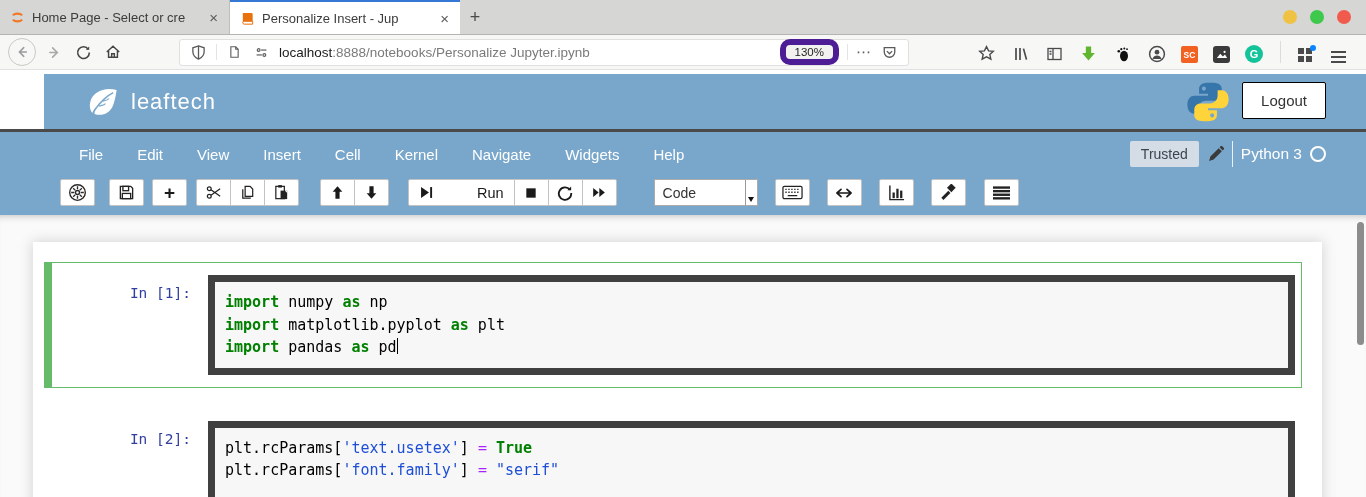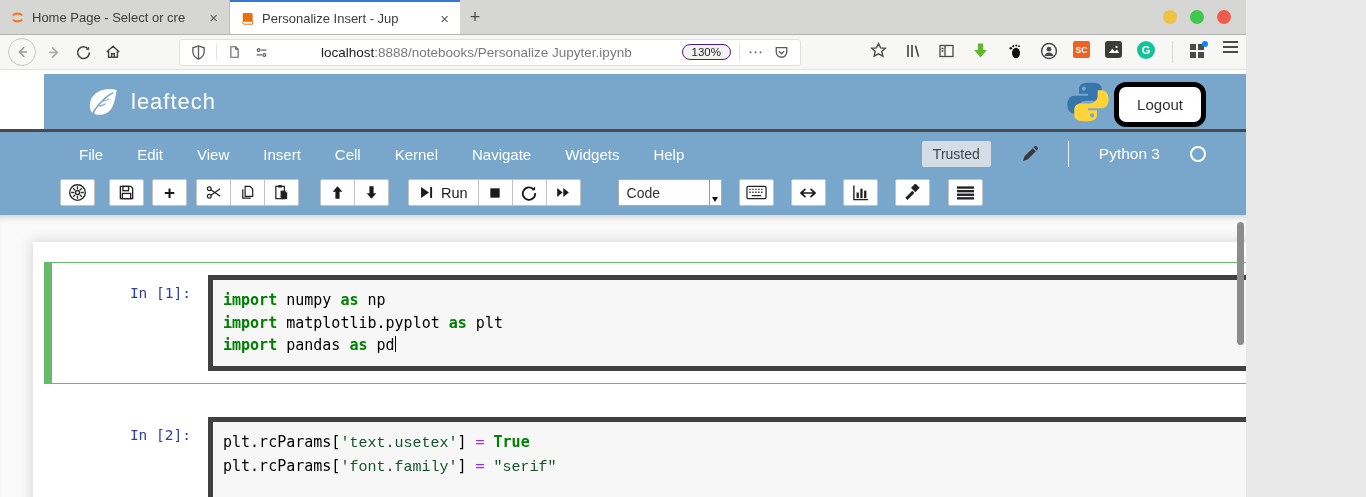--- a/index.html
+++ b/index.html
@@ -1,42 +1,42 @@
 <!DOCTYPE html>
 <html><head>
 <meta charset="utf-8">
 <style>
   html,body{margin:0;padding:0;background:#e9e9e9;}
-  .screen{position:relative;width:1246px;height:497px;overflow:hidden;background:#fff;
+  .screen{position:relative;width:1366px;height:497px;overflow:hidden;background:#fff;
           font-family:"Liberation Sans",sans-serif;-webkit-font-smoothing:antialiased;}
 
   
   .tabstrip{height:35px;background:#d6d6d4;display:flex;align-items:stretch;border-bottom:1px solid #b4b4b2;box-sizing:border-box;}
   .tab{width:230px;display:flex;align-items:center;gap:7px;padding:0 8px 0 10px;font-size:13px;color:#3c3c3c;box-sizing:border-box;cursor:default;}
   .tab.inactive{background:#d6d6d4;border-right:1px solid #bdbdbb;}
   .tab.active{background:#fff;border-top:2px solid #3577d4;padding-top:0;}
   .tab-title{flex:1;white-space:nowrap;overflow:hidden;}
   .tab-close{font-size:15px;color:#5c5c5c;padding:0 3px;line-height:1;}
   .newtab{width:30px;display:flex;align-items:center;justify-content:center;font-size:18px;color:#4a4a4a;}
   .win-dots{margin-left:auto;display:flex;align-items:center;gap:13px;padding-right:15px;}
   .win-dot{width:14px;height:14px;border-radius:50%;}
 
   
   .navbar{height:35px;background:#f7f7f6;display:flex;align-items:center;padding:0 8px;box-sizing:border-box;border-bottom:1px solid #e2e2e0;}
   .navbtn{width:29px;height:29px;display:flex;align-items:center;justify-content:center;flex:0 0 auto;}
   .navbtn.back{border:1.5px solid #c9c9c7;border-radius:50%;width:26px;height:26px;margin-right:4px;}
   .urlbar{margin-left:52px;width:730px;height:27px;background:#fff;border:1px solid #e0e0de;border-radius:3px;
           display:flex;align-items:center;padding:0 9px;box-sizing:border-box;gap:8px;}
   .urlbar .sep{width:1px;height:16px;background:#e4e4e2;}
-  .url-text{font-size:13.5px;white-space:nowrap;overflow:hidden;flex:1;text-align:center;}
+  .url-text{font-size:13.5px;white-space:nowrap;overflow:hidden;flex:1;}
   .url-host{color:#1b1b1b;}
   .url-path{color:#7a7a7a;}
-  .zoom-pill{border:1px solid #4c1d95;border-radius:10px;padding:1px 9px;font-size:11.5px;color:#1f1f1f;background:#f2f2f0;}
+  .zoom-pill{border:6px solid #4c1d95;border-radius:10px;padding:1px 9px;font-size:11.5px;color:#1f1f1f;background:#f2f2f0;}
   .dots3{font-size:15px;color:#5a5a5a;letter-spacing:1px;}
-  .ff-icons{margin-left:68px;display:flex;align-items:flex-start;gap:15px;}
+  .ff-icons{margin-left:68px;display:flex;align-items:flex-end;gap:15px;}
   .ff-ico{width:19px;height:19px;display:flex;align-items:center;justify-content:center;}
   .ff-sep{width:1px;height:22px;background:#dcdcda;margin:0 2px;}
   .badge-sc{width:17px;height:17px;border-radius:2px;background:#f06122;color:#fff;font-weight:bold;font-size:8.5px;display:flex;align-items:center;justify-content:center;}
   .badge-gr{width:18px;height:18px;border-radius:50%;background:#15c39a;color:#fff;font-weight:bold;font-size:11px;display:flex;align-items:center;justify-content:center;}
   .shot-ico{width:17px;height:17px;border-radius:3px;background:#3b3b3b;display:flex;align-items:center;justify-content:center;}
   .hamburger{display:flex;flex-direction:column;gap:3px;}
   .hamburger span{width:15px;height:2px;background:#4a4a4a;display:block;}
   .ext-grid{position:relative;width:18px;height:18px;}
   .ext-grid i{position:absolute;width:6px;height:6px;background:#4a4a4a;}
   .ext-dot{position:absolute;width:6px;height:6px;border-radius:50%;background:#0a84ff;right:0;top:0;}
@@ -44,41 +44,41 @@
   
   .white-gap{height:4px;background:#fff;}
   .jheader{position:relative;height:55px;background:#79a7cb;display:flex;align-items:center;color:#fff;padding:0 40px;box-sizing:border-box;margin-left:44px;}
   .brand{display:flex;align-items:center;gap:9px;}
   .brand-name{font-size:22px;font-weight:300;letter-spacing:1px;color:#fff;}
   .title-block{position:absolute;left:258px;top:0;height:55px;display:flex;align-items:center;}
   .nb-title{font-size:23px;color:#fff;}
   .nb-checkpoint{font-size:15.5px;font-weight:300;margin-left:10px;}
   .nb-autosaved{font-size:14.5px;font-weight:300;margin-left:12px;}
   .py-logo{position:absolute;right:136px;top:6px;}
-  .logout-btn{position:absolute;right:40px;top:8px;background:#fff;border:5px solid #000000;border-radius:12px;
+  .logout-btn{position:absolute;right:40px;top:8px;background:#fff;border:1px solid #000000;border-radius:2px;
               color:#333;font-size:15px;padding:9px 18px;text-align:center;}
   .dark-divider{height:3px;background:#4a4a4a;}
 
   
   .jmenu{height:44px;background:#79a7cb;display:flex;align-items:center;padding:0 40px;box-sizing:border-box;}
   .menu-items{display:flex;align-items:center;margin-left:22px;}
   .menu-item{color:#fff;font-size:15px;padding:0 17px;}
-  .jmenu-right{margin-left:auto;display:flex;align-items:center;gap:30px;}
+  .jmenu-right{margin-left:auto;display:flex;align-items:center;gap:8px;}
   .trusted{background:#d4dde5;color:#3a4550;font-size:14px;padding:5px 11px;border-radius:2px;}
   .menu-vsep{width:1px;height:26px;background:rgba(255,255,255,.85);}
   .kernel-name{color:#fff;font-size:15.5px;}
   .kernel-ind{width:12px;height:12px;border:2px solid #fff;border-radius:50%;}
 
   
   .jtoolbar{height:39px;background:#79a7cb;display:flex;align-items:center;padding:0 0 6px 60px;box-sizing:border-box;}
   .tbtn{height:27px;min-width:35px;box-sizing:border-box;background:#fff;border:1px solid #c3c3c3;border-radius:2px;
         display:flex;align-items:center;justify-content:center;color:#1a1a1a;padding:0 6px;}
   .tgroup{display:flex;}
   .tgroup .tbtn{border-radius:0;margin-left:-1px;}
-  .tgroup .tbtn:first-child{border-radius:2px 0 0 2px;margin-left:0;}
+  .tgroup .tbtn:first-child{border-radius:2px 0 0 2px;margin-left:0;gap:36px;}
   .tgroup .tbtn:last-child{border-radius:0 2px 2px 0;}
   .run-label{font-size:14.5px;margin-left:7px;}
   .plus-glyph{font-size:19px;font-weight:bold;line-height:1;}
   .cellsel{width:104px;height:27px;box-sizing:border-box;background:#fff;border:1px solid #ababab;display:flex;align-items:center;
            font-size:14px;color:#333;padding-left:8px;position:relative;}
   .cellsel .sel-strip{position:absolute;right:0;top:0;bottom:0;width:11px;border-left:1px solid #9a9a9a;display:flex;align-items:flex-end;justify-content:center;background:#fff;}
   .sel-arrow{width:0;height:0;border-left:3.5px solid transparent;border-right:3.5px solid transparent;border-top:5px solid #111;margin-bottom:3px;}
   .mr14{margin-right:14px;} .mr8{margin-right:8px;} .mr9{margin-right:9px;} .mr21{margin-right:21px;}
   .mr19{margin-right:19px;} .mr37{margin-right:37px;} .mr17{margin-right:17px;} .mr18{margin-right:18px;}
 
@@ -86,25 +86,25 @@
   .page{position:absolute;top:215px;left:0;right:0;bottom:0;background:#fafafa;box-shadow:inset 0 7px 8px -7px rgba(0,0,0,.28);}
   .nbcontainer{position:absolute;left:33px;top:27px;width:1289px;height:320px;background:#fff;
                box-shadow:0 0 12px 1px rgba(87,87,87,.22);padding-top:20px;box-sizing:border-box;}
   .cell{display:flex;margin:0 20px 20px 11px;}
   .selbar{width:7px;background:transparent;flex:0 0 auto;}
   .cell.selected .selbar{background:#66bb6a;}
   .cellbox{flex:1;border:1px solid transparent;padding:12px 6px;display:flex;box-sizing:border-box;}
   .cell.selected .cellbox{border-color:#66bb6a;}
   .prompt{width:150px;flex:0 0 auto;text-align:right;padding:10px 17px 0 0;box-sizing:border-box;
           font-family:"DejaVu Sans Mono",monospace;font-size:14.5px;color:#303f9f;}
-  .inputarea{flex:1;background:#f7f7f7;border:5px solid #404040;padding:9px 10px;box-sizing:border-box;}
+  .inputarea{flex:1;background:#f7f7f7;border:7px solid #404040;padding:9px 10px;box-sizing:border-box;}
   .cell:last-child .inputarea{min-height:155px;}
   .codeline{font-family:"DejaVu Sans Mono",monospace;font-size:15px;line-height:22.5px;color:#000;white-space:pre;}
   .tok-k{color:#008000;font-weight:bold;}
-  .tok-s{color:#14532d;font-family:Liberation Mono, monospace;}
+  .tok-s{color:#1d4ed8;}
   .tok-o{color:#aa22ff;}
   .tok-n{color:#008800;}
   .cursor{display:inline-block;width:1.5px;height:16px;background:#000;vertical-align:-2px;}
   .scroll-thumb{position:absolute;right:2px;top:222px;width:7px;height:123px;background:#8c8c8c;border-radius:4px;}
 
   svg{display:block;}
 </style>
 </head>
 <body>
 

